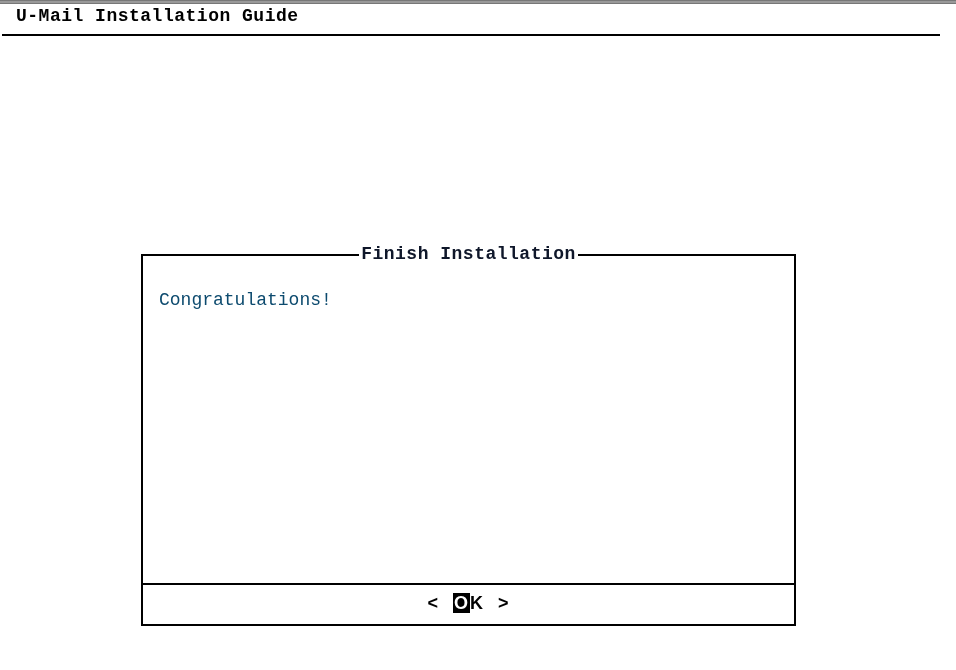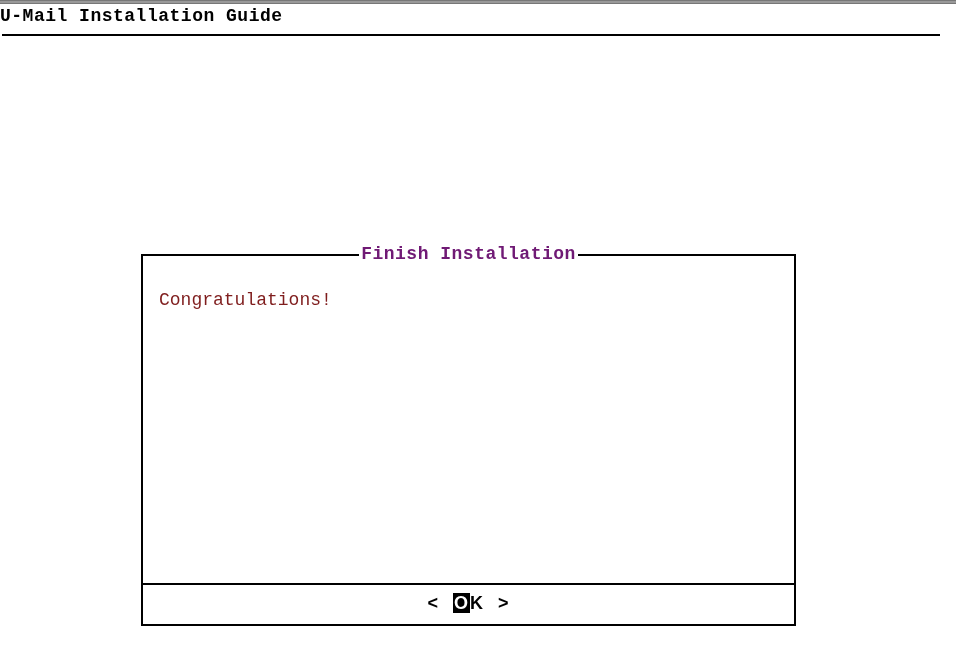--- a/index.html
+++ b/index.html
@@ -15,21 +15,21 @@
       position: relative;
       overflow: hidden;
     }
     .top-border {
       height: 4px;
       background: #999999;
       border-top: 1px solid #777;
       border-bottom: 1px solid #777;
     }
     .header {
-      padding: 2px 4px 6px 0;
+      padding: 2px 4px 6px 16px;
     }
     .header-title {
       font-size: 18px;
       font-weight: bold;
       letter-spacing: 0.5px;
       color: #000;
     }
     .header-underline {
       height: 2px;
       background: #000;
@@ -51,26 +51,26 @@
       width: 100%;
       text-align: center;
       pointer-events: none;
     }
     .dialog-title {
       background: #fff;
       padding: 0 2px;
       font-size: 18px;
       font-weight: bold;
       letter-spacing: 0.5px;
-      color: #701a75;
+      color: #0f172a;
     }
     .dialog-body {
       padding: 32px 16px 0 16px;
       font-size: 18px;
-      color: #7f1d1d;
+      color: #0c4a6e;
       line-height: 1.35;
     }
     .dialog-body .line {
       margin-bottom: 18px;
       white-space: pre;
     }
     .dialog-footer {
       position: absolute;
       bottom: 0;
       left: 0;

